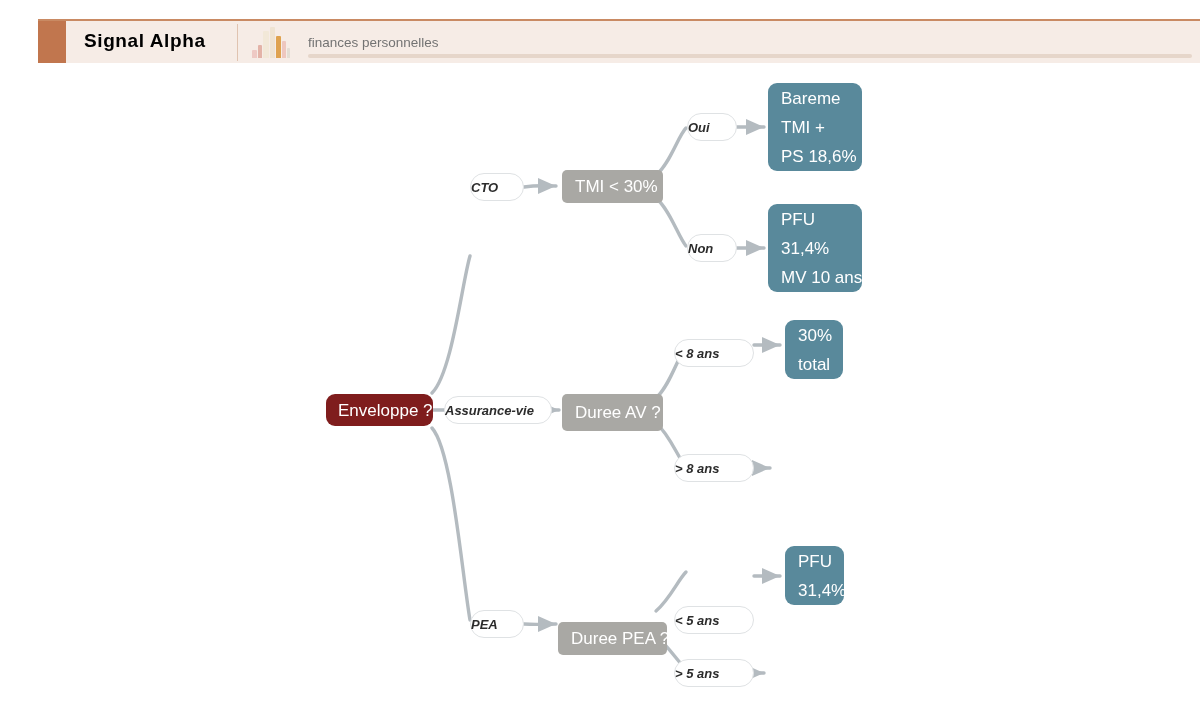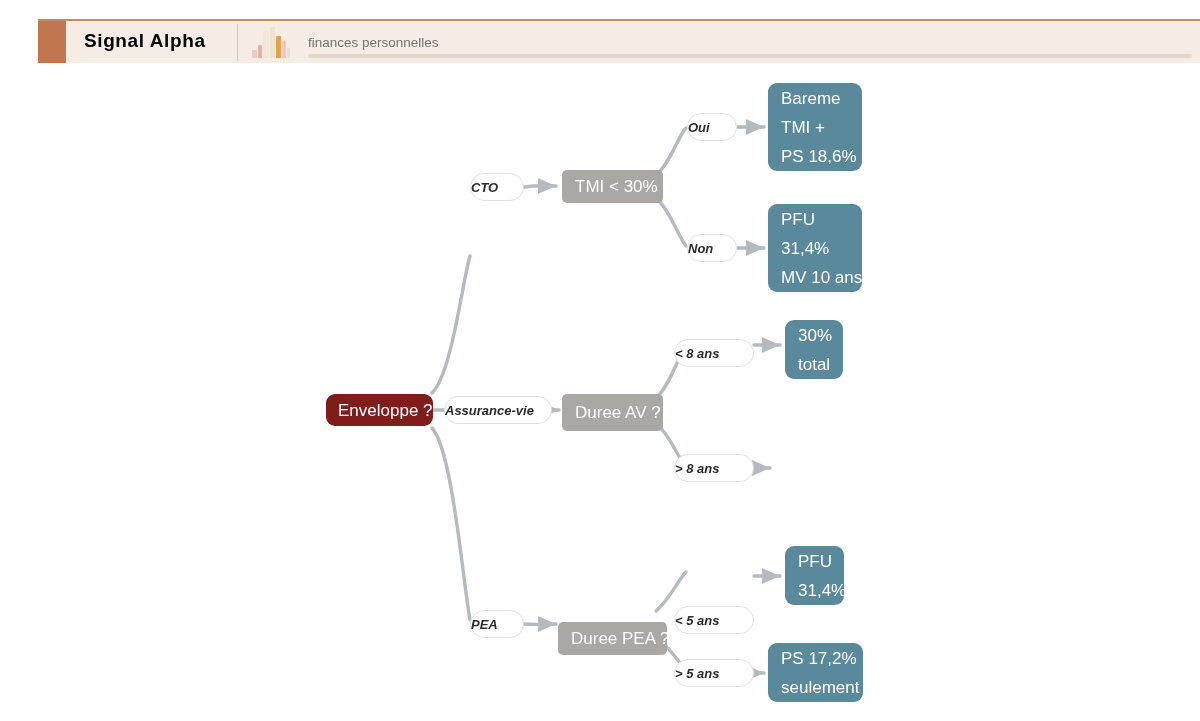--- a/index.html
+++ b/index.html
@@ -257,24 +257,20 @@
     <span class="ln">30%</span>
     <span class="ln">total</span>
   </div>
 
 
   <div class="node leaf" style="left:785px; top:478px; width:59px; height:59px;">
     <span class="ln">PFU</span>
     <span class="ln">31,4%</span>
   </div>
 
-  <div class="node leaf" style="left:768px; top:575px; width:95px; height:59px;">
-    <span class="ln">PS 17,2%</span>
-    <span class="ln">seulement</span>
-  </div>
 
   <div class="edge-label" style="left:470px; top:105px; width:54px;">
     <span>CTO</span>
   </div>
   <div class="edge-label" style="left:444px; top:328px; width:108px;">
     <span>Assurance-vie</span>
   </div>
   <div class="edge-label" style="left:470px; top:542px; width:54px;">
     <span>PEA</span>
   </div>

